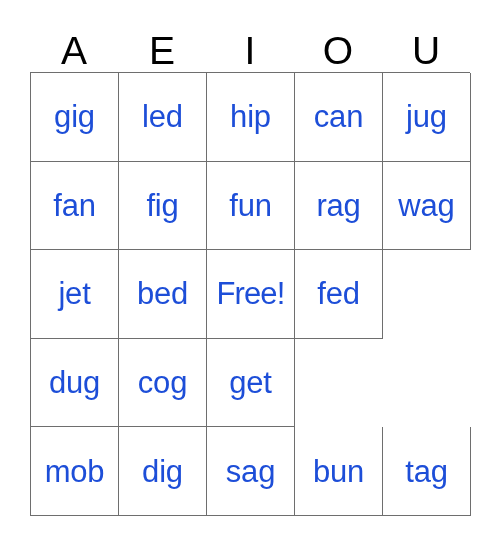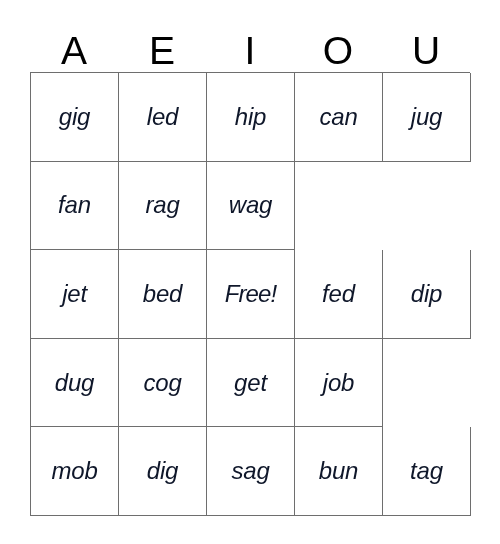--- a/index.html
+++ b/index.html
@@ -76,26 +76,25 @@
     box-sizing: border-box;
     border-right: 1px solid #6e6e6e;
     border-bottom: 1px solid #6e6e6e;
     display: flex;
     align-items: center;
     justify-content: center;
     overflow: hidden;
     background: #ffffff;
   }
   .cell-text {
-    font-size: 24px;
+    font-size: 31px;
     line-height: 1;
     white-space: nowrap;
-    color: #0f172a;
+    color: #1d4ed8;
     letter-spacing: -0.2px;
-    font-style: italic;
   }
   .grid-cell.free .cell-text {
     letter-spacing: -0.9px;
   }
 </style>
 </head>
 <body>
 
 <div id="bingo-card">
 
@@ -135,57 +134,57 @@
       <div class="grid-cell">
         <span class="cell-text">jug</span>
       </div>
     </div>
 
     <div class="grid-row">
       <div class="grid-cell">
         <span class="cell-text">fan</span>
       </div>
       <div class="grid-cell">
+        <span class="cell-text">fig</span>
+      </div>
+      <div class="grid-cell">
+        <span class="cell-text">fun</span>
+      </div>
+      <div class="grid-cell">
         <span class="cell-text">rag</span>
       </div>
       <div class="grid-cell">
         <span class="cell-text">wag</span>
       </div>
     </div>
 
     <div class="grid-row">
       <div class="grid-cell">
         <span class="cell-text">jet</span>
       </div>
       <div class="grid-cell">
         <span class="cell-text">bed</span>
       </div>
       <div class="grid-cell free">
         <span class="cell-text">Free!</span>
       </div>
       <div class="grid-cell">
         <span class="cell-text">fed</span>
       </div>
-      <div class="grid-cell">
-        <span class="cell-text">dip</span>
-      </div>
     </div>
 
     <div class="grid-row">
       <div class="grid-cell">
         <span class="cell-text">dug</span>
       </div>
       <div class="grid-cell">
         <span class="cell-text">cog</span>
       </div>
       <div class="grid-cell">
         <span class="cell-text">get</span>
-      </div>
-      <div class="grid-cell">
-        <span class="cell-text">job</span>
       </div>
     </div>
 
     <div class="grid-row">
       <div class="grid-cell">
         <span class="cell-text">mob</span>
       </div>
       <div class="grid-cell">
         <span class="cell-text">dig</span>
       </div>

